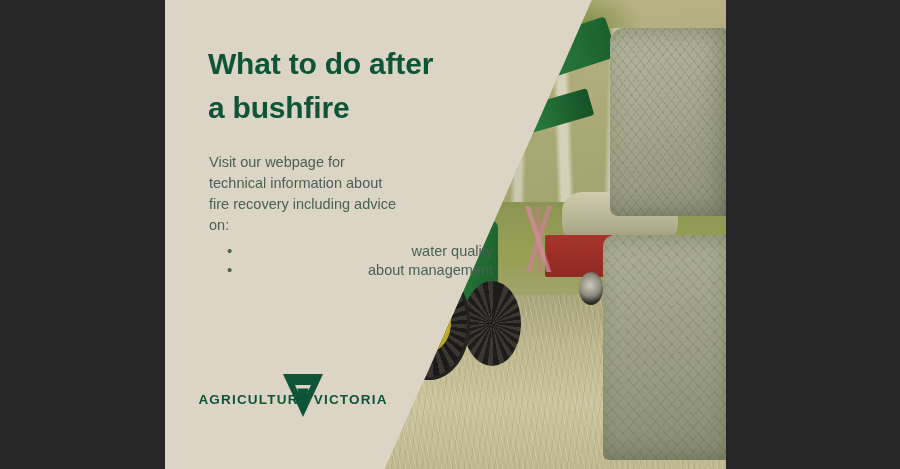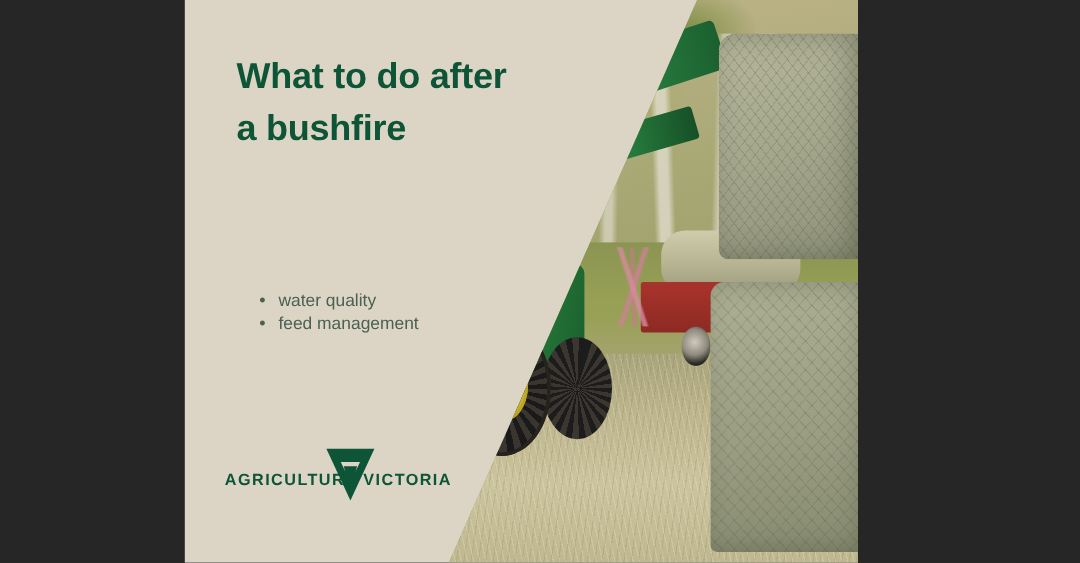--- a/index.html
+++ b/index.html
@@ -17,21 +17,21 @@
   #stage {
     position: relative;
     width: 900px;
     height: 469px;
     background: #262626;
   }
 
   
   #poster {
     position: absolute;
-    left: 154px;
+    left: 165px;
     top: 0;
     width: 561px;
     height: 469px;
     background: #dcd5c6;
     overflow: hidden;
   }
 
   
   #photo {
     position: absolute;
@@ -265,20 +265,21 @@
     margin: 0;
     padding: 0 0 0 20px;
     list-style: none;
     color: #4a6153;
     font-size: 14.5px;
     line-height: 1.27;
   }
   #bullets li {
     position: relative;
     margin: 0 0 1px 0;
+    text-align: right;
   }
   #bullets li::before {
     content: "\2022";
     position: absolute;
     left: -16px;
     top: -1px;
     font-size: 15px;
     color: #4a6153;
   }
 
@@ -343,24 +344,28 @@
 
       <div class="bale-big"></div>
       <div class="bale-low"></div>
     </div>
 
     <div id="text-col">
 
       <div id="heading">What to do after
 a bushfire</div>
 
+      <div id="lede">Visit our webpage for
+technical information about
+fire recovery including advice
+on:</div>
 
       <ul id="bullets">
         <li>water quality</li>
-        <li>feed management</li>
+        <li>about management</li>
       </ul>
 
       <div id="logo">
         <div class="logo-text">AGRICULTURE VICTORIA</div>
         <svg class="logo-mark" viewBox="0 0 46 47">
           <polygon points="3,2 43,2 23,45" fill="#0e5437"></polygon>
           <polygon points="15,13 31,13 23,30" fill="#dcd5c6"></polygon>
           <polygon points="17.5,16.5 28.5,16.5 23,41" fill="#0e5437"></polygon>
         </svg>
       </div>

